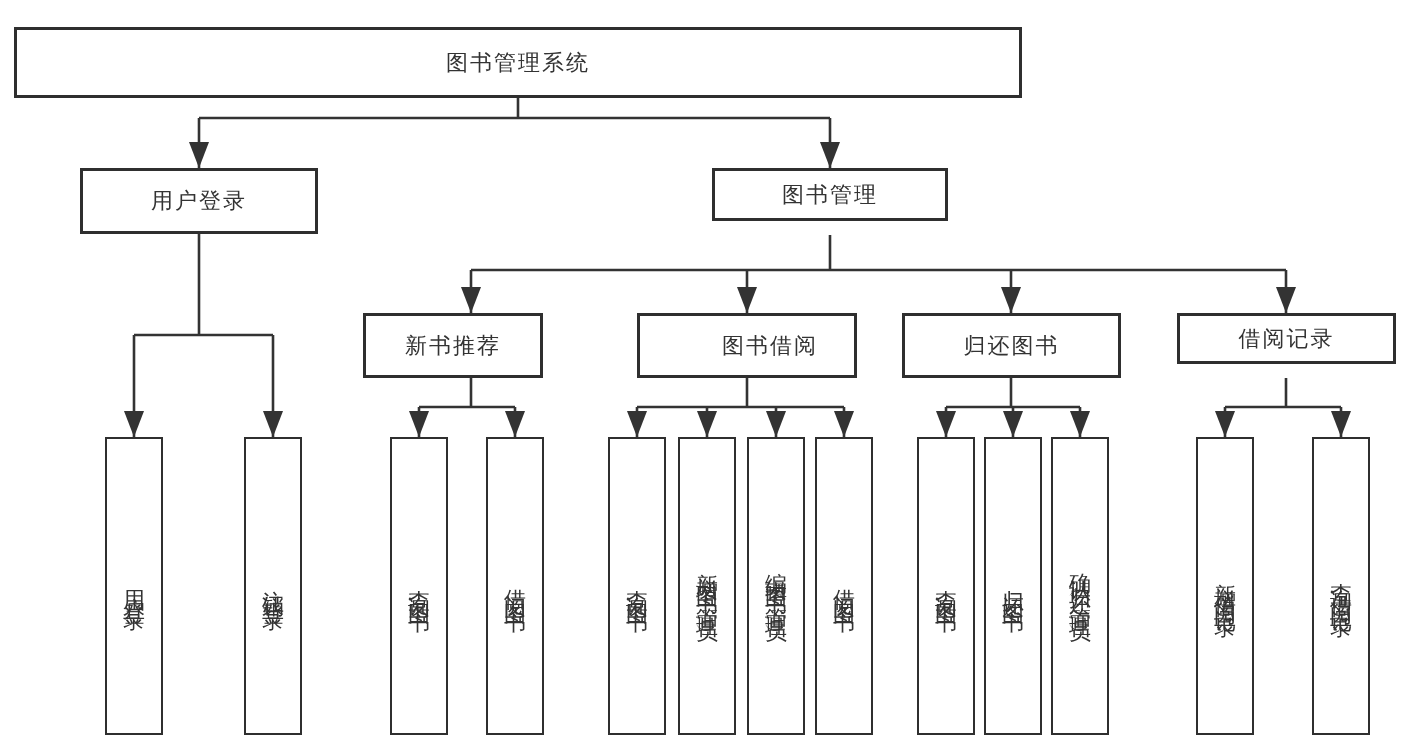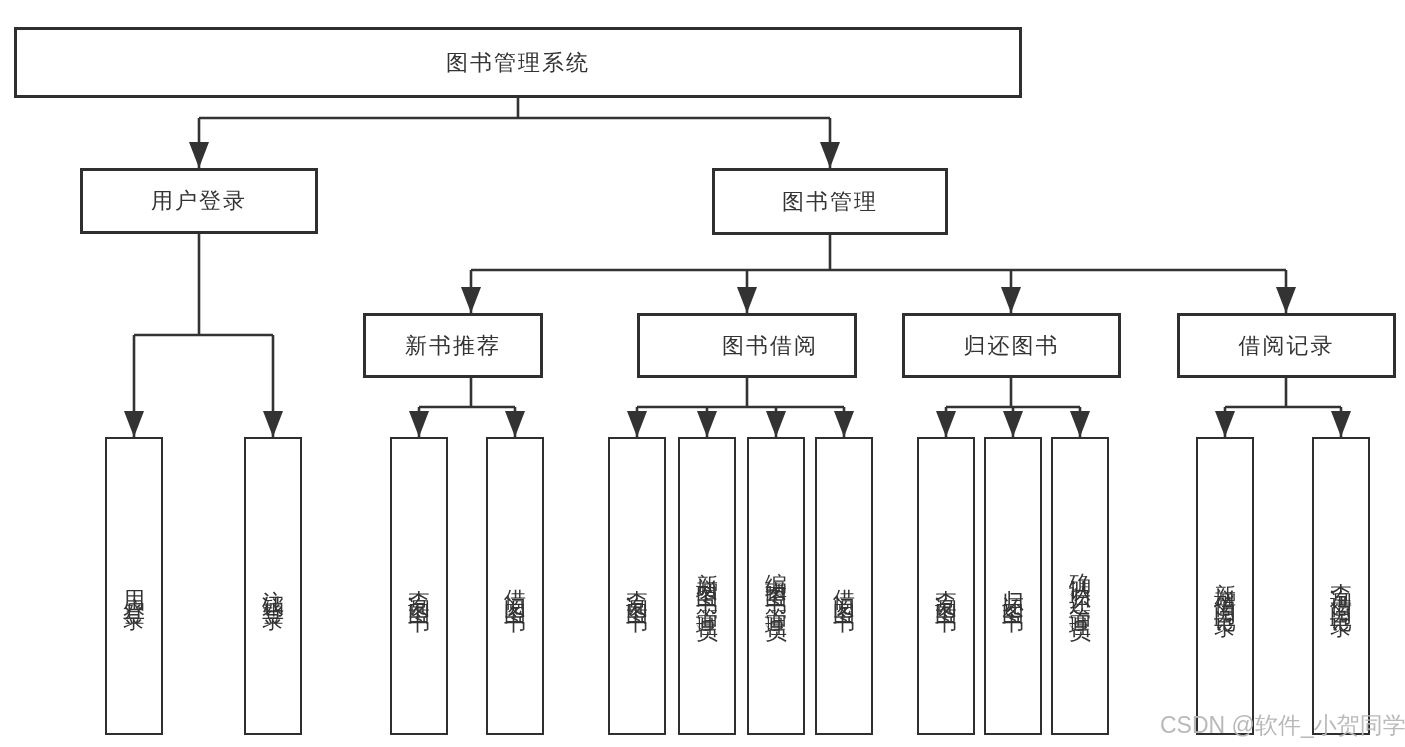--- a/index.html
+++ b/index.html
@@ -43,25 +43,25 @@
   }
   .vbox .vtext {
     writing-mode: vertical-lr;
     text-orientation: mixed;
     letter-spacing: 7px;
     line-height: 1;
   }
   
   #node-root            { left: 14px;   top: 11px;  width: 1008px; height: 71px; margin-top: 16px; }
   #node-user-login      { left: 80px;   top: 168px; width: 238px;  height: 66px; }
-  #node-book-management { left: 712px;  top: 168px; width: 236px;  height: 67px; font-family: Liberation Mono, monospace; }
+  #node-book-management { left: 712px;  top: 168px; width: 236px;  height: 53px; font-family: Liberation Mono, monospace; }
   #node-new-book        { left: 363px;  top: 313px; width: 180px;  height: 65px; }
   #node-book-borrow     { left: 637px;  top: 313px; width: 220px;  height: 65px; padding-left: 46px; }
   #node-current-borrow  { left: 902px;  top: 313px; width: 219px;  height: 65px; }
-  #node-borrow-records  { left: 1177px; top: 313px; width: 219px;  height: 65px; justify-content: center; }
+  #node-borrow-records  { left: 1177px; top: 313px; width: 219px;  height: 51px; justify-content: center; }
   .leaf { top: 437px; width: 58px; height: 298px; }
   #leaf-ul-1 { left: 105px; }
   #leaf-ul-2 { left: 244px; }
   #leaf-nb-1 { left: 390px; }
   #leaf-nb-2 { left: 486px; }
   #leaf-bb-1 { left: 608px; }
   #leaf-bb-2 { left: 678px; }
   #leaf-bb-3 { left: 747px; }
   #leaf-bb-4 { left: 815px; }
   #leaf-cb-1 { left: 917px; }
@@ -188,15 +188,14 @@
     <span class="vtext">确认归还（管理员）</span>
   </div>
 
   <div class="box vbox leaf" id="leaf-br-1">
     <span class="vtext">新增借阅记录</span>
   </div>
   <div class="box vbox leaf" id="leaf-br-2">
     <span class="vtext">查询借阅记录</span>
   </div>
 
-  <div id="watermark">CSDN @软件_小贺同学</div>
 
 </div>
 
 </body></html>

